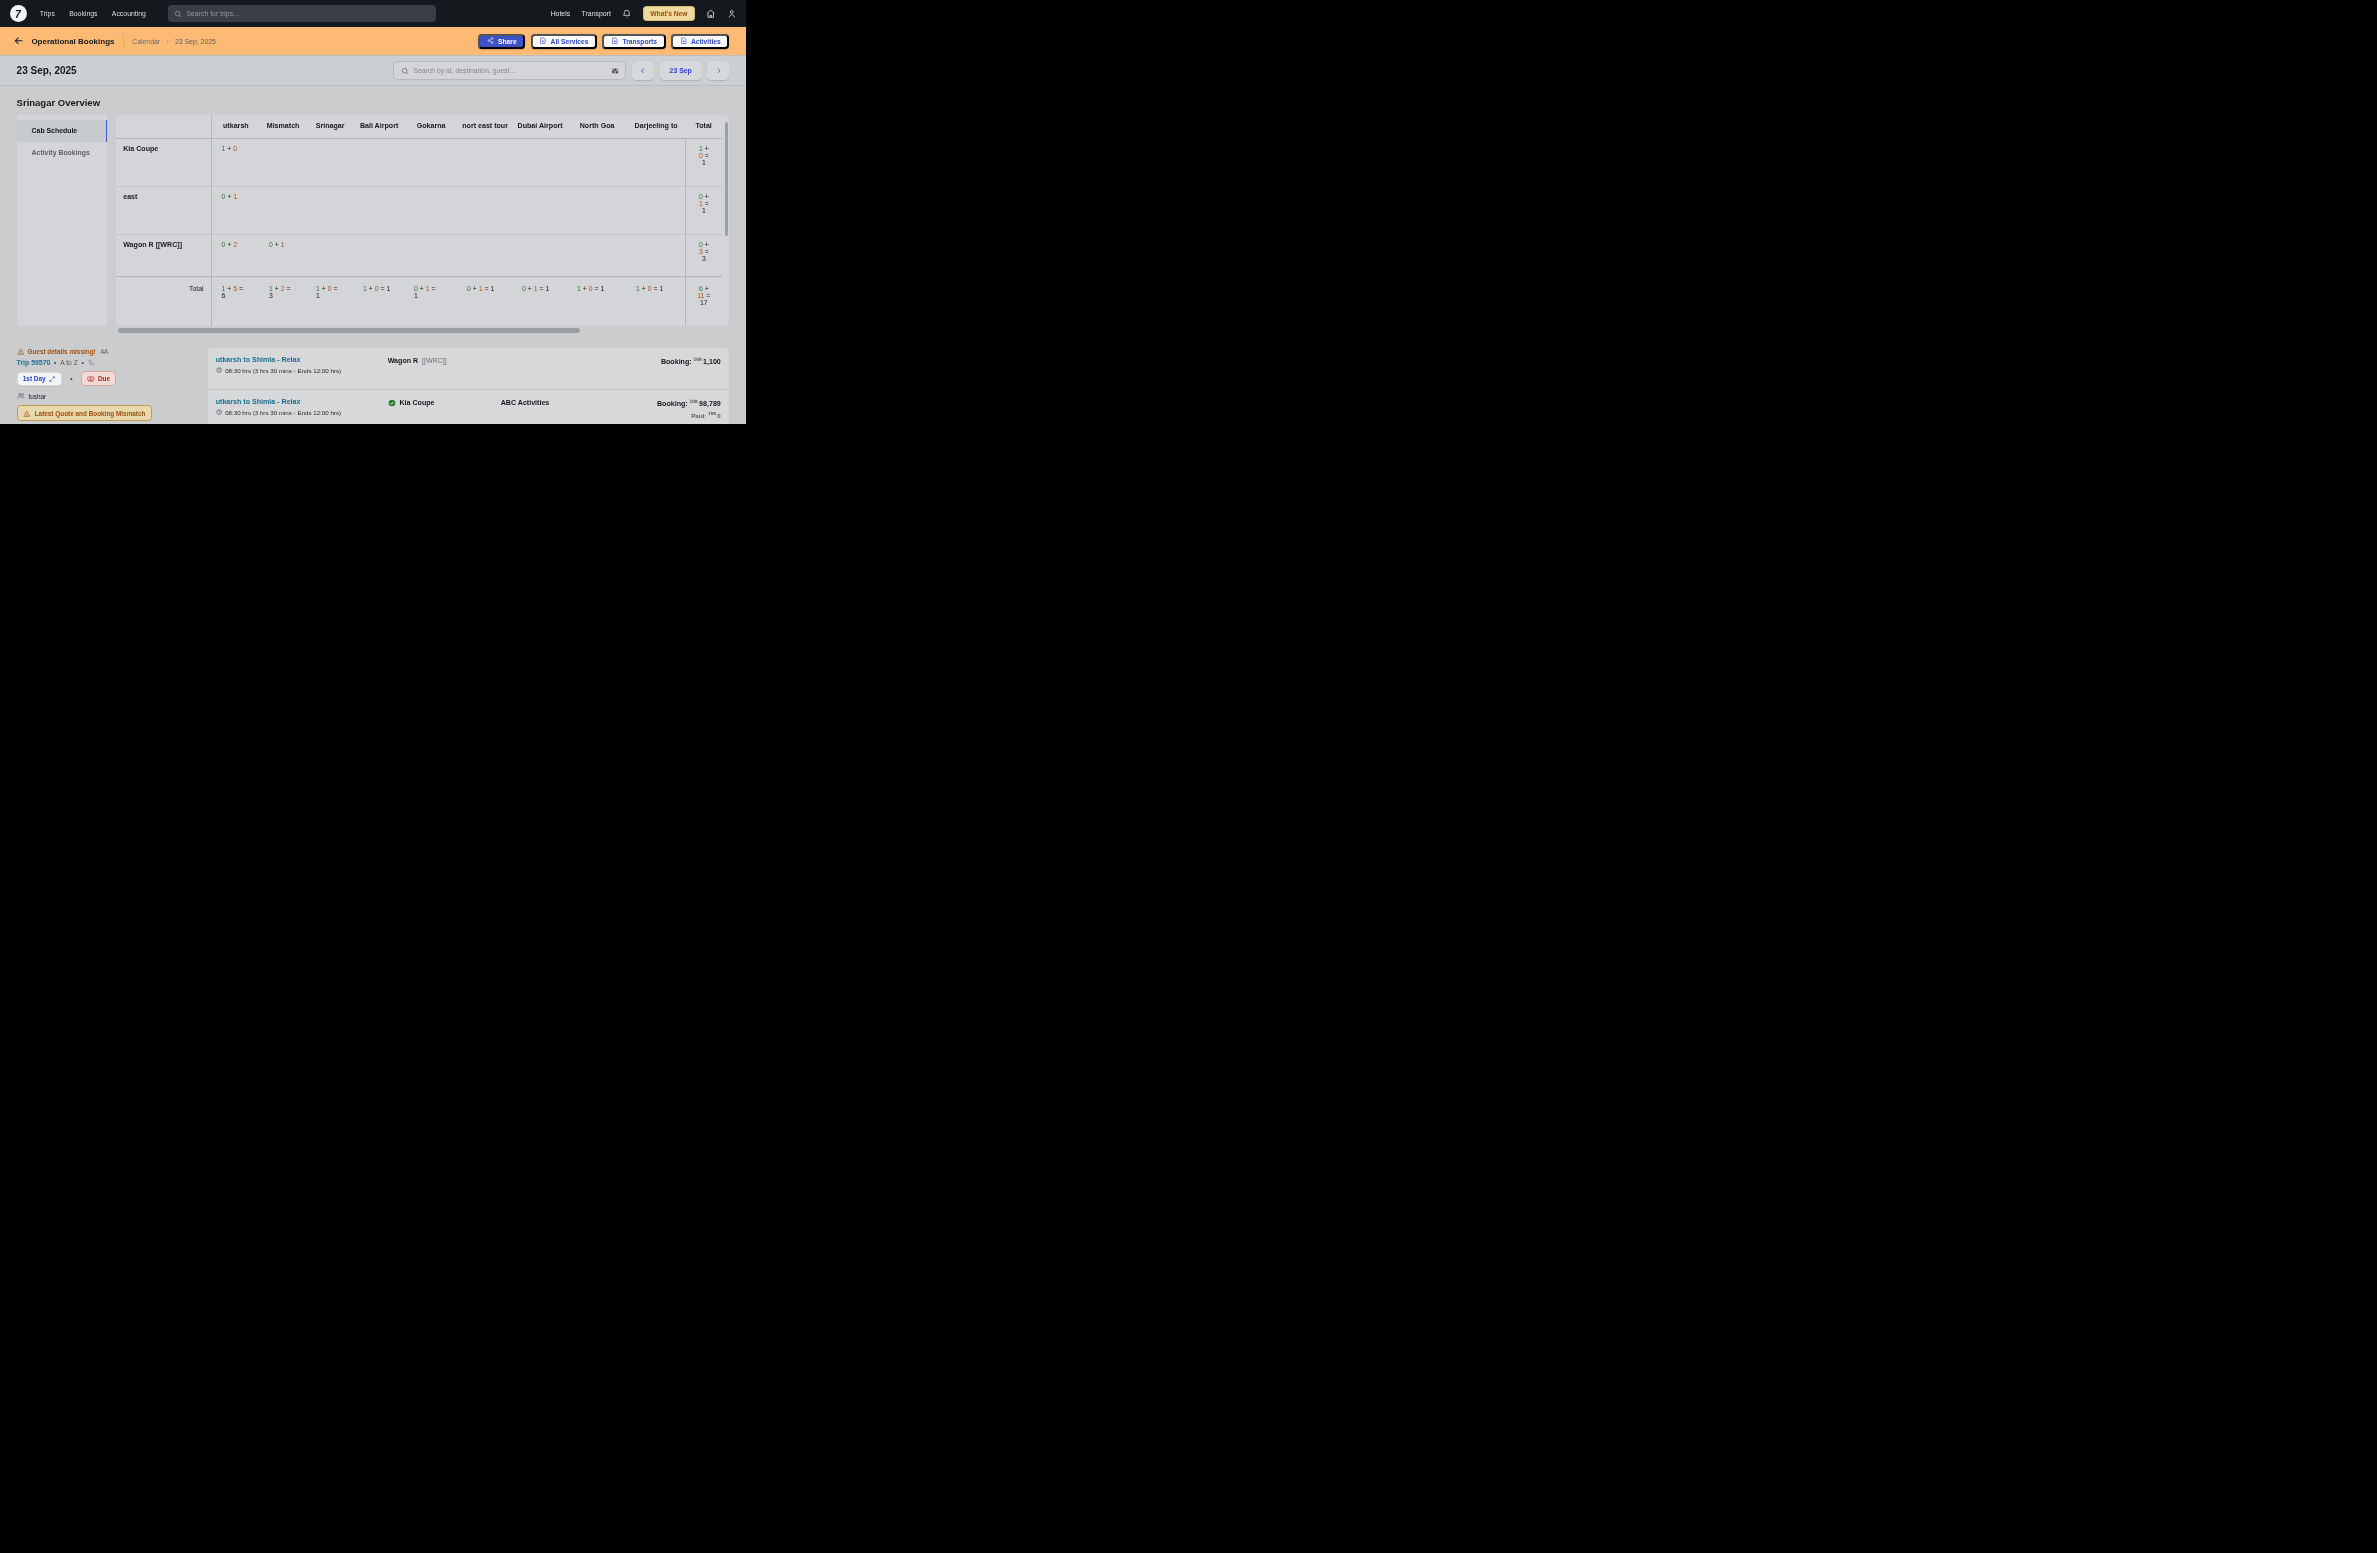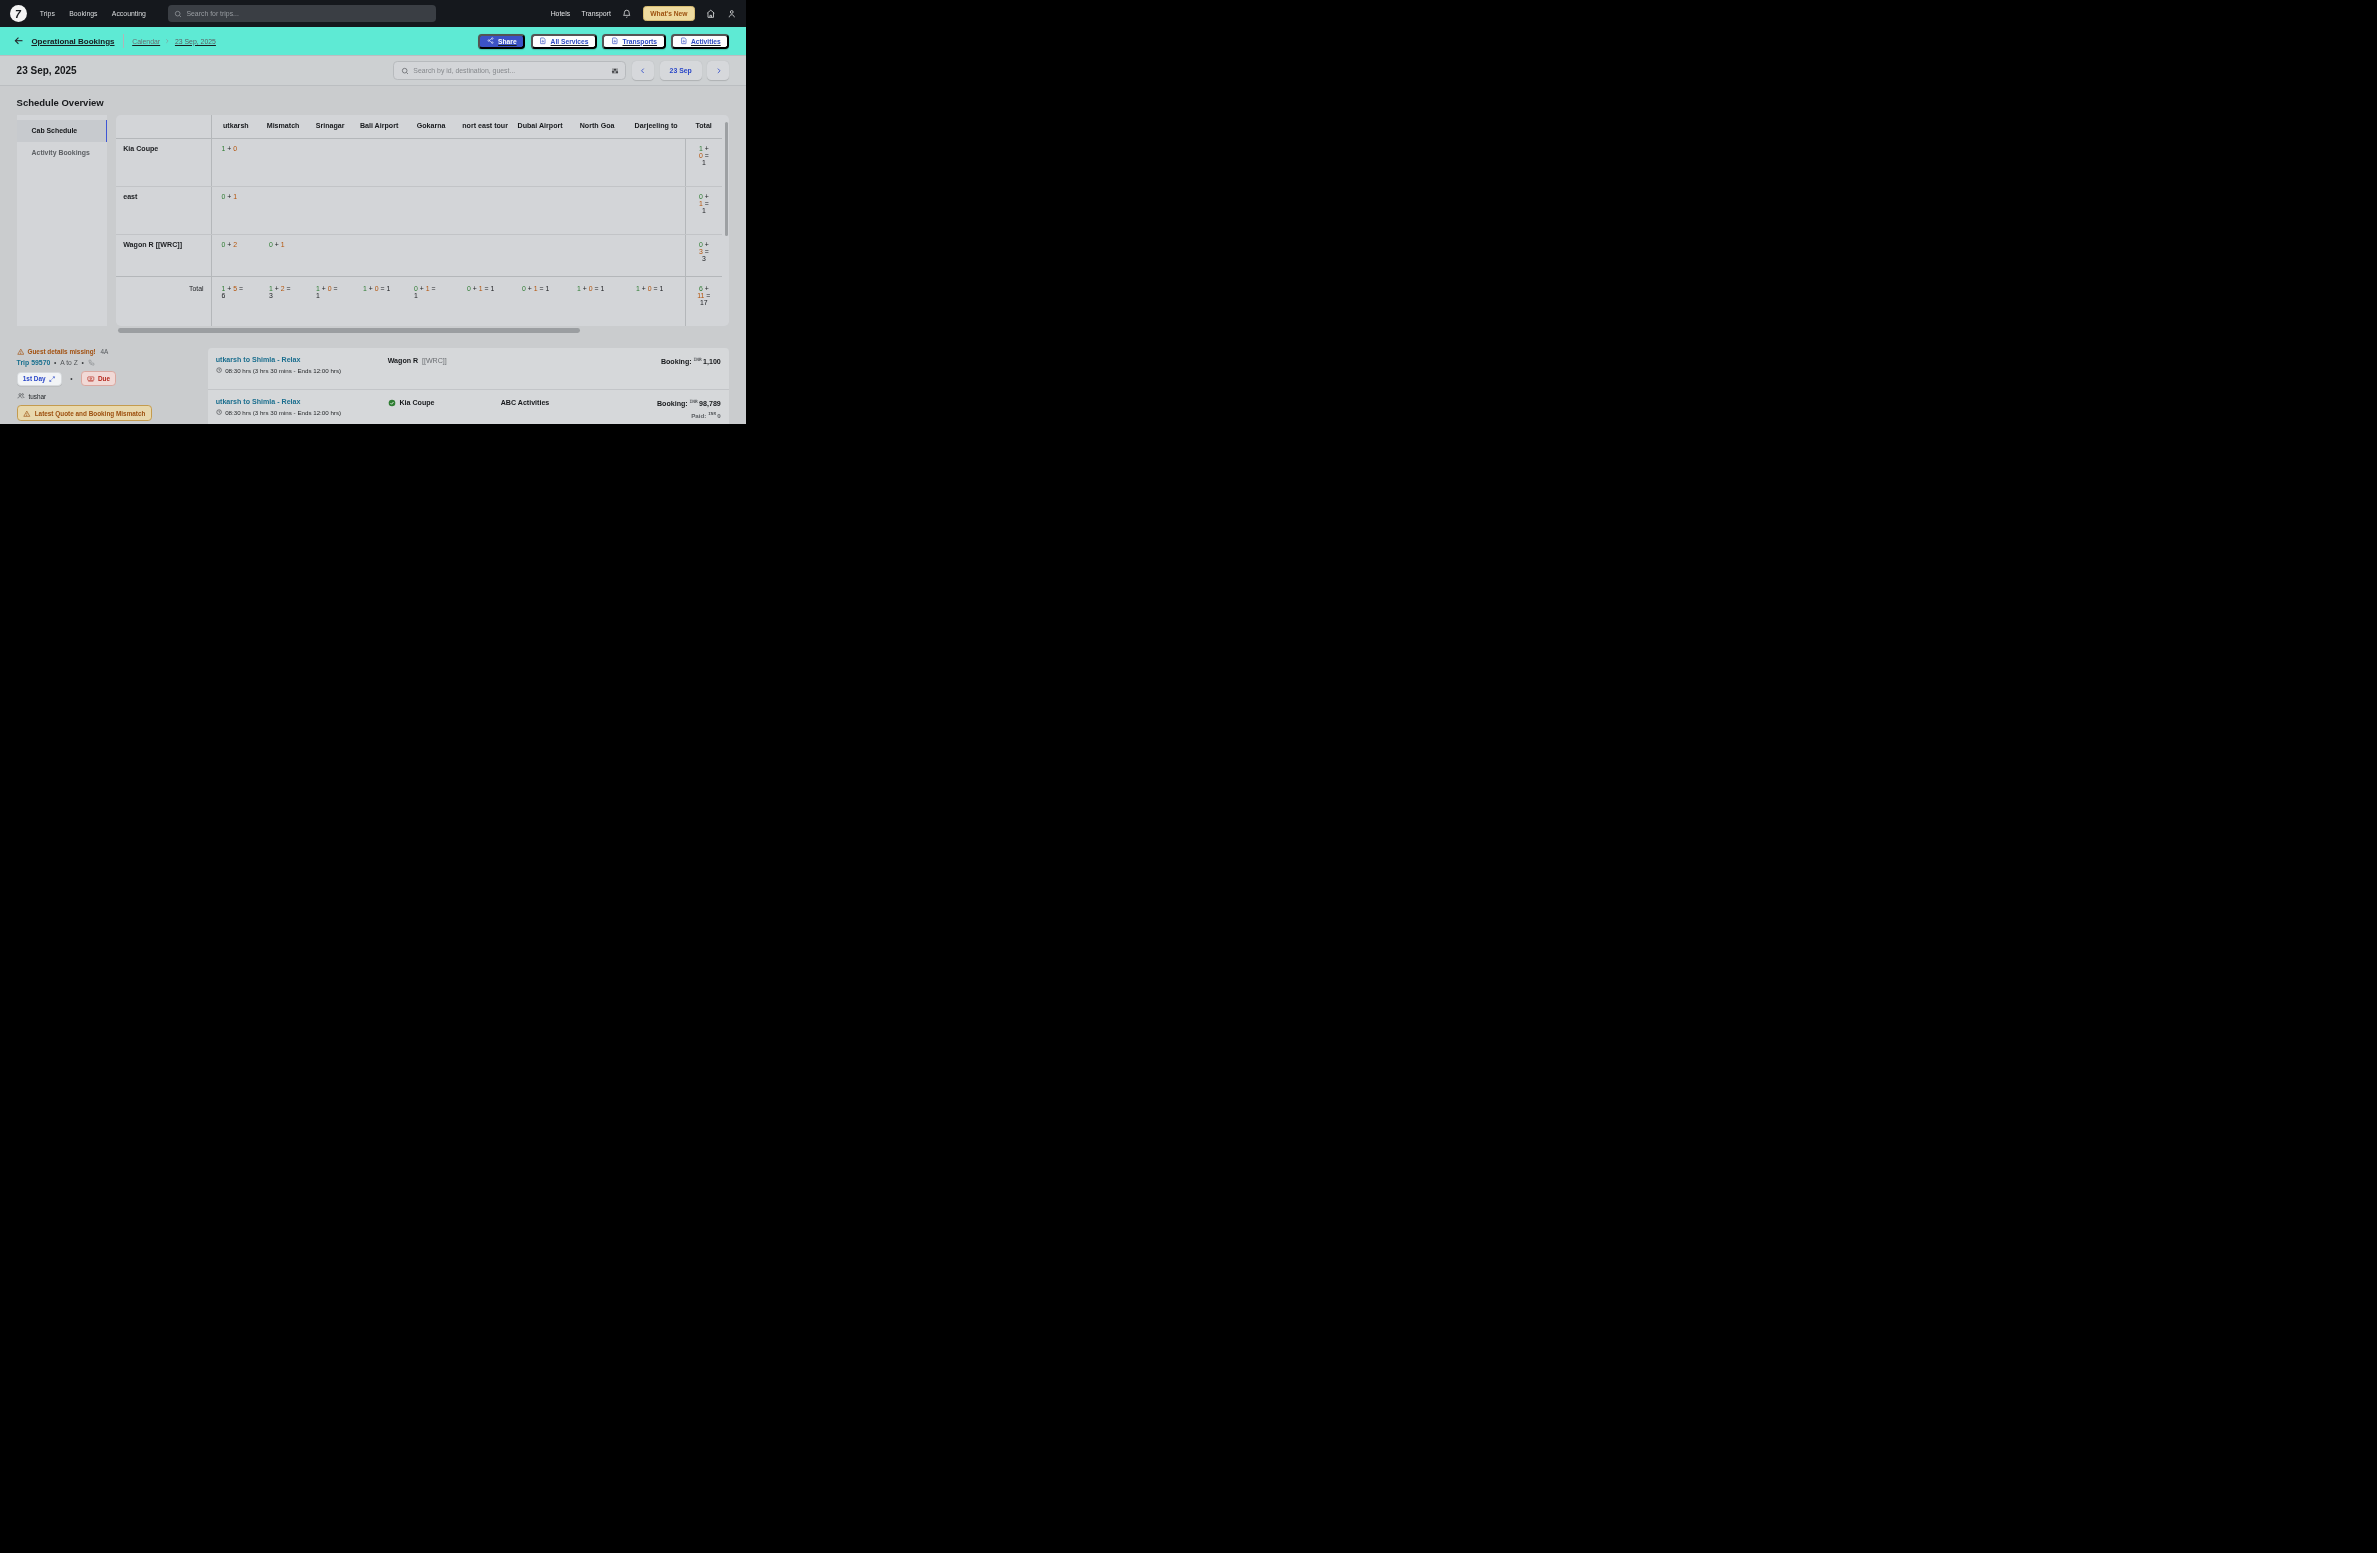--- a/index.html
+++ b/index.html
@@ -13,22 +13,22 @@
   .nav-links{display:flex;gap:14.3px;}
   .nav-link{color:#dcdee0;font-size:6.9px;font-weight:500;cursor:pointer;}
   .nav-search{margin-left:22px;width:268px;height:17px;background:#3a3e44;border-radius:3.8px;
               display:flex;align-items:center;gap:4.3px;padding:0 6.2px;color:#989ca1;font-size:6.9px;}
   .nav-right{margin-left:auto;display:flex;align-items:center;gap:11.4px;}
   .nav-right .nav-link{color:#e3e4e6;}
   .icon{display:inline-flex;align-items:center;justify-content:center;}
   .whats-new{background:#eeda9f;border:0.5px solid #d9be72;color:#9c510f;font-weight:700;font-size:6.7px;
              padding:2.9px 6.2px;border-radius:3.3px;cursor:pointer;}
   
-  .subheader{height:29px;background:#5eead4;border-bottom:0.5px solid #bbbec1;display:flex;align-items:center;
-             padding:0 16.6px 0 13.3px;text-decoration:underline;}
+  .subheader{height:29px;background:#fdba74;border-bottom:0.5px solid #bbbec1;display:flex;align-items:center;
+             padding:0 16.6px 0 13.3px;}
   .back-btn{cursor:pointer;display:flex;margin-right:6.7px;}
   .page-title{font-size:8px;font-weight:700;color:#17191c;}
   .vdiv{width:0.5px;height:14.3px;background:#b2b5b8;margin:0 8.6px;}
   .crumbs{display:flex;align-items:center;gap:4.3px;font-size:6.9px;}
   .crumb-a{color:#6a6d71;cursor:pointer;}
   .crumb-b{color:#5d6064;}
   .sub-actions{margin-left:auto;display:flex;gap:5.2px;}
   .btn{height:15px;border-radius:3.8px;display:flex;align-items:center;gap:3.8px;padding:0 6.7px;
        font-size:6.7px;font-weight:700;cursor:pointer;box-shadow:0 0.5px 1px rgba(0,0,0,.18);}
   .btn-primary{background:#3c52c6;color:#fff;}
@@ -257,21 +257,21 @@
         <span class="icon">
           <svg width="7.6" height="7.6" viewBox="0 0 24 24" fill="none" stroke="#2946c8" stroke-width="2.6">
               <polyline points="9 5 16 12 9 19"></polyline>
             </svg>
         </span>
       </div>
     </div>
   </div>
 
   <div class="main">
-    <div class="h2">Schedule Overview</div>
+    <div class="h2">Srinagar Overview</div>
 
     <div class="overview-row">
       <aside class="tabs">
           <div class="tab active">Cab Schedule</div>
           <div class="tab">Activity Bookings</div>
         </aside>
       <div class="table-card">
         <table class="sched">
           <colgroup>
               <col style="width: 96px;">

